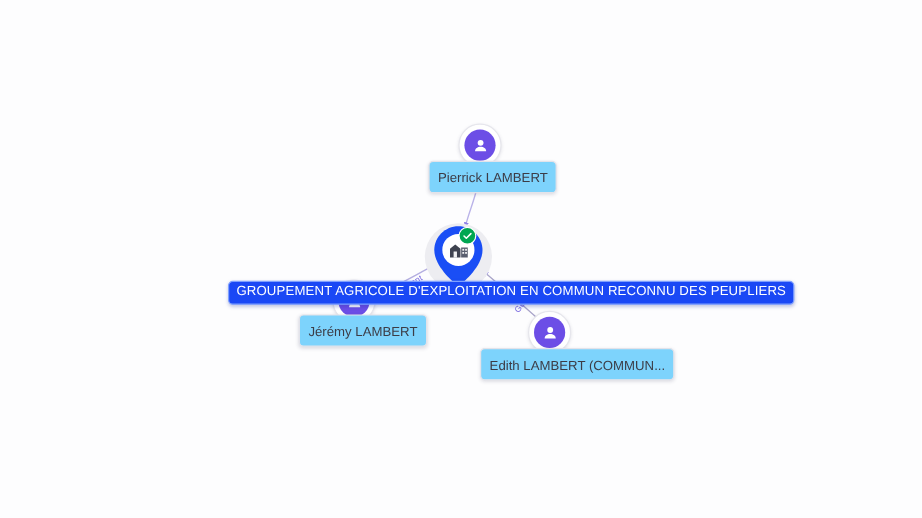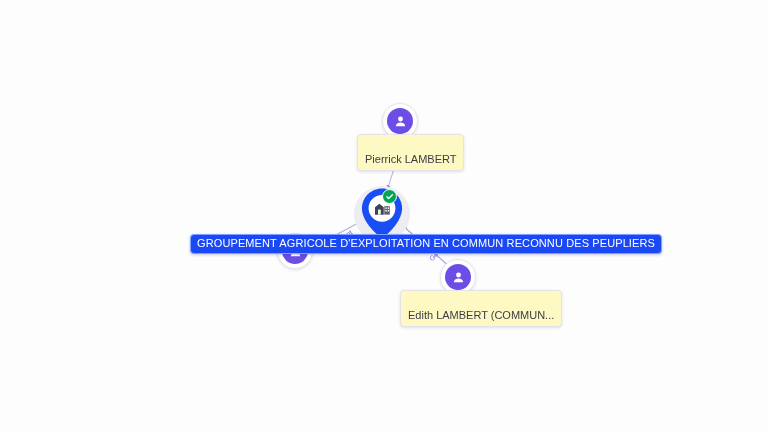--- a/index.html
+++ b/index.html
@@ -85,28 +85,28 @@
     box-sizing: border-box;
     display: flex;
     align-items: center;
     justify-content: center;
   }
   .verified-badge svg { display: block; }
 
   
   .node-label {
     position: absolute;
-    background: #fef9c3;
+    background: #7dd3fc;
     border: 1px solid #e3e3ea;
     border-radius: 4px;
     box-shadow: 0 1px 3px rgba(40,40,80,0.14);
     color: #3c3c46;
     font-size: 11px;
     line-height: 13px;
-    padding: 18px 7px 4px 7px;
+    padding: 8px 7px 4px 7px;
     white-space: nowrap;
     box-sizing: border-box;
   }
 
   .company-label {
     position: absolute;
     background: #1a48f5;
     border: 1px solid #7fa0ff;
     border-radius: 4px;
     color: #ffffff;
@@ -164,20 +164,21 @@
   <div class="node-label" style="left:357px; top:134px;">Pierrick LAMBERT</div>
 
   <div class="person-node" style="left:277px; top:233px;">
     <span class="avatar-disc">
       <svg width="15" height="15" viewBox="0 0 24 24" fill="#ffffff" xmlns="http://www.w3.org/2000/svg">
         <circle cx="12" cy="8" r="3.9"></circle>
         <path d="M4.6 19.4c0-4 3.4-6 7.4-6s7.4 2 7.4 6z"></path>
       </svg>
     </span>
   </div>
+  <div class="node-label" style="left:249px; top:262px;">Jérémy LAMBERT</div>
 
   <div class="person-node" style="left:440px; top:259px;">
     <span class="avatar-disc">
       <svg width="15" height="15" viewBox="0 0 24 24" fill="#ffffff" xmlns="http://www.w3.org/2000/svg">
         <circle cx="12" cy="8" r="3.9"></circle>
         <path d="M4.6 19.4c0-4 3.4-6 7.4-6s7.4 2 7.4 6z"></path>
       </svg>
     </span>
   </div>
   <div class="node-label" style="left:400px; top:290px;">Edith LAMBERT (COMMUN...</div>

